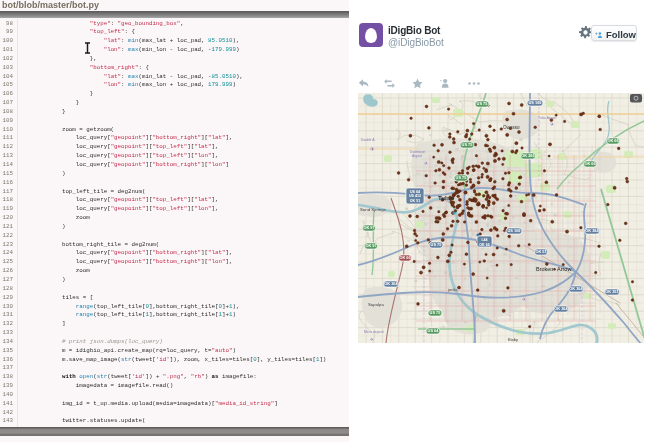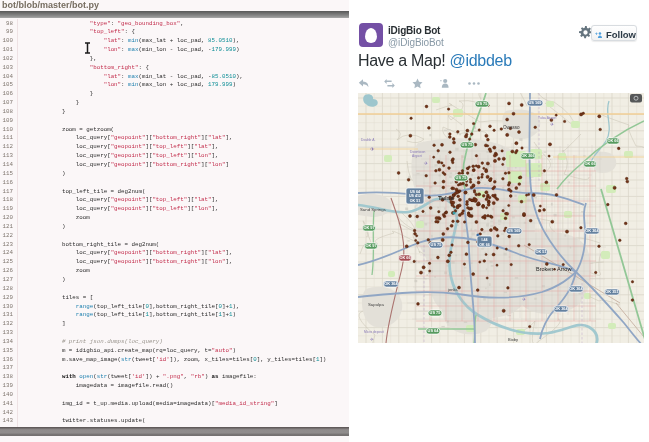--- a/index.html
+++ b/index.html
@@ -146,21 +146,20 @@
 <div id="follow">
         <svg width="12" height="10" viewBox="0 0 12 10">
           <g fill="#4f9fdd">
             <circle cx="7.5" cy="2.6" r="1.9"></circle>
             <path d="M4.4,9.5 C4.4,6.9 5.6,5.6 7.5,5.6 C9.4,5.6 10.6,6.9 10.6,9.5 Z"></path>
             <path d="M1.6,1.1 h1 v1.5 h1.5 v1 h-1.5 v1.5 h-1 v-1.5 h-1.5 v-1 h1.5 Z"></path>
           </g>
         </svg>
         <span>Follow</span>
       </div>
-<div id="tweet">Have a Map! <a>@idbdeb</a></div>
 <svg id="actions" width="130" height="12" viewBox="0 0 130 12">
 <g fill="#aab8c2">
 <path d="M5,1.2 L0.8,4.8 L5,8.4 L5,6.2 C7.8,6.2 9.4,7.2 10.4,9.2 C10.4,5.4 8.6,3.6 5,3.4 Z"></path>
 <g transform="translate(26,0)">
             <path d="M2.6,2.6 h5 v1.3 h-5 v2 L0.2,3.4 2.6,0.9 Z M8.4,8.4 h-5 v-1.3 h5 v-2 l2.4,2.5 -2.4,2.5 Z"></path>
           </g>
 <path transform="translate(54,0)" d="M5.5,0.6 L7,3.8 10.5,4.3 8,6.7 8.6,10.2 5.5,8.5 2.4,10.2 3,6.7 0.5,4.3 4,3.8 Z"></path>
 <g transform="translate(82,0)">
             <circle cx="5.2" cy="3" r="2.1"></circle>
             <path d="M1.8,9.8 C1.8,6.9 3.2,5.6 5.2,5.6 C7.2,5.6 8.6,6.9 8.6,9.8 Z"></path>

